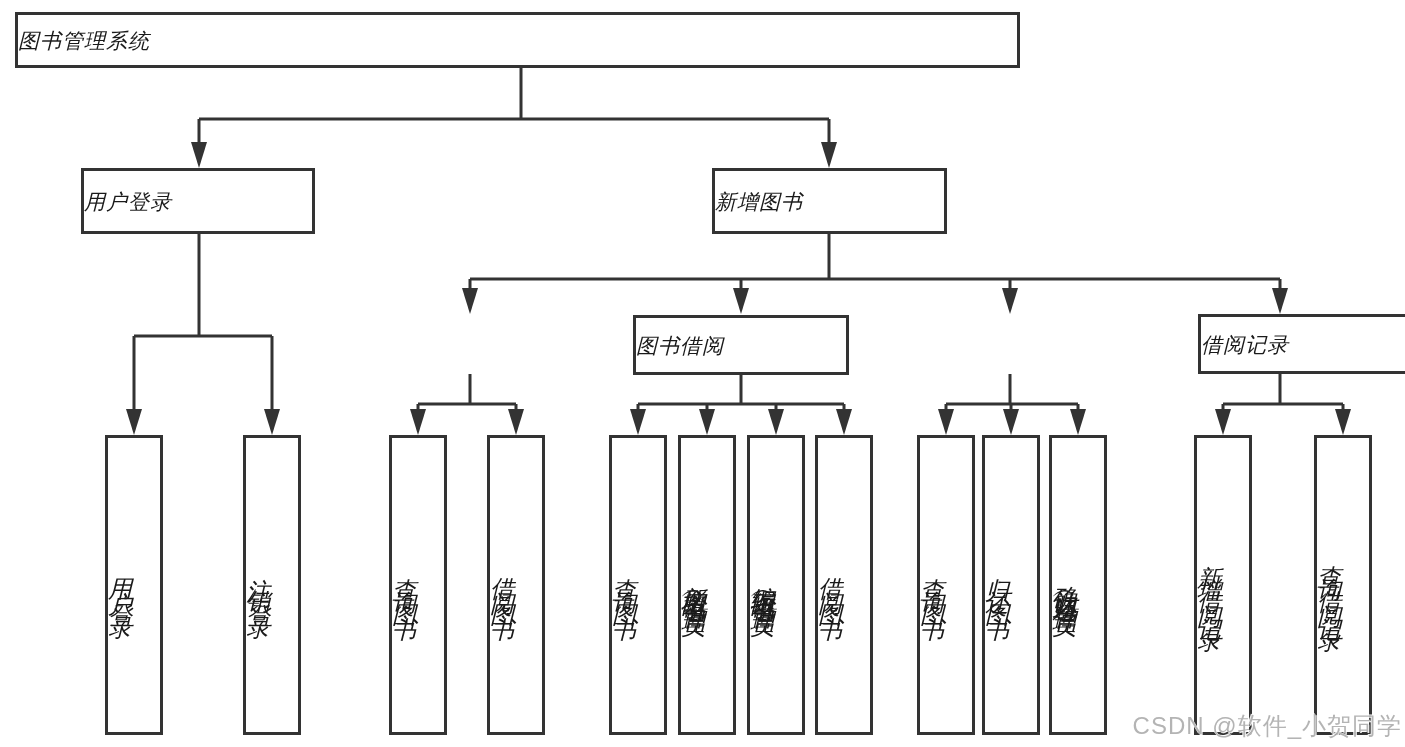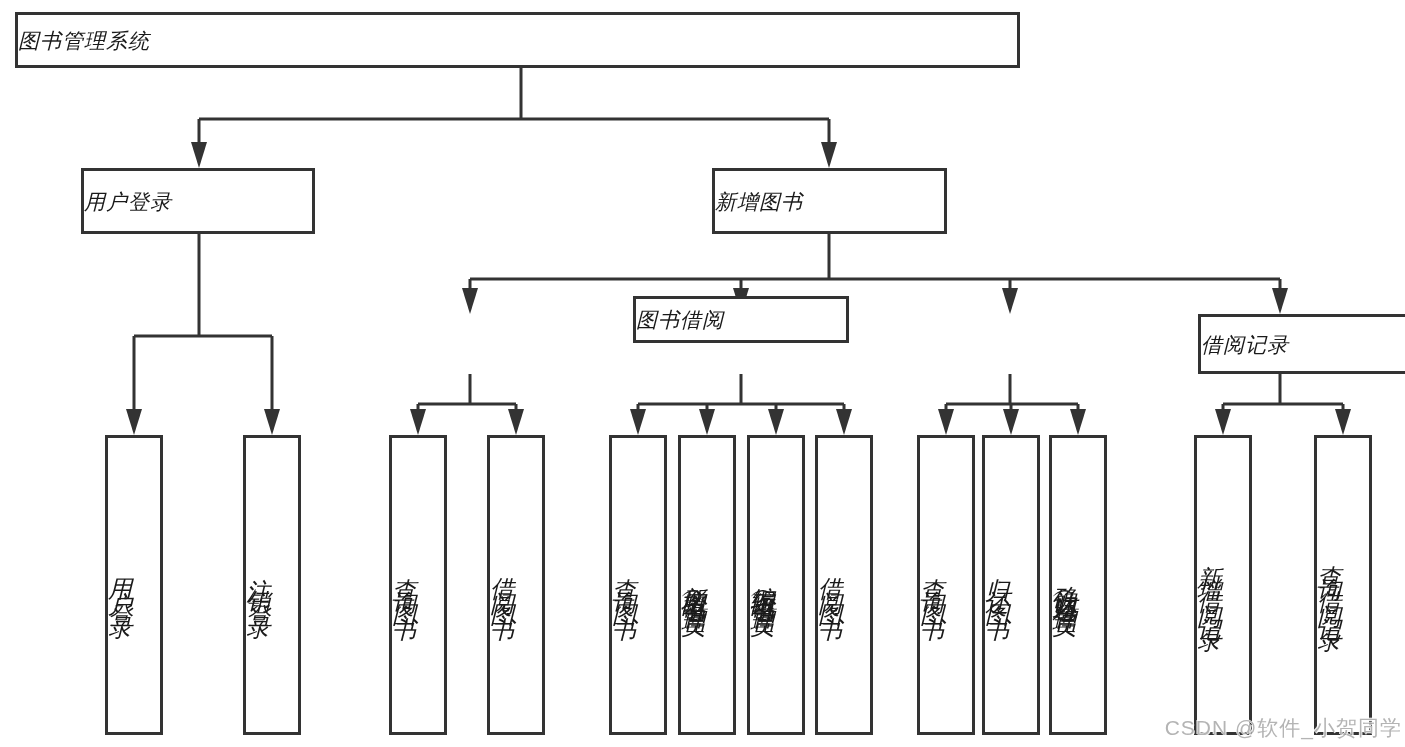--- a/index.html
+++ b/index.html
@@ -47,21 +47,21 @@
     font-size: 24px;
     letter-spacing: 13px;
     line-height: 1;
     white-space: nowrap;
   }
   .vlabel.tight { letter-spacing: 4px; }
   .watermark {
     position: absolute;
     right: 3px;
     bottom: 5px;
-    font-size: 21px;
+    font-size: 24px;
     letter-spacing: 1px;
     color: var(--watermark-color, #b4b4b4);
     text-shadow: 1px 1px 0 rgba(255,255,255,0.9), -1px -1px 0 rgba(255,255,255,0.9);
     z-index: 5;
     white-space: nowrap;
   }
 </style>
 </head>
 <body>
 
@@ -121,21 +121,21 @@
     <span class="hlabel">图书管理系统</span>
   </div>
 
   <div class="node" style="left:81px;top:168px;width:234px;height:66px">
     <span class="hlabel">用户登录</span>
   </div>
   <div class="node" style="left:712px;top:168px;width:235px;height:66px">
     <span class="hlabel">新增图书</span>
   </div>
 
-  <div class="node" style="left:633px;top:296px;width:216px;height:47px">
+  <div class="node" style="left:633px;top:315px;width:216px;height:60px">
     <span class="hlabel">图书借阅</span>
   </div>
   <div class="node" style="left:1198px;top:314px;width:217px;height:60px">
     <span class="hlabel">借阅记录</span>
   </div>
 
   <div class="node" style="left:105px;top:435px;width:58px;height:300px">
     <span class="vlabel">用户登录</span>
   </div>
   <div class="node" style="left:243px;top:435px;width:58px;height:300px">

